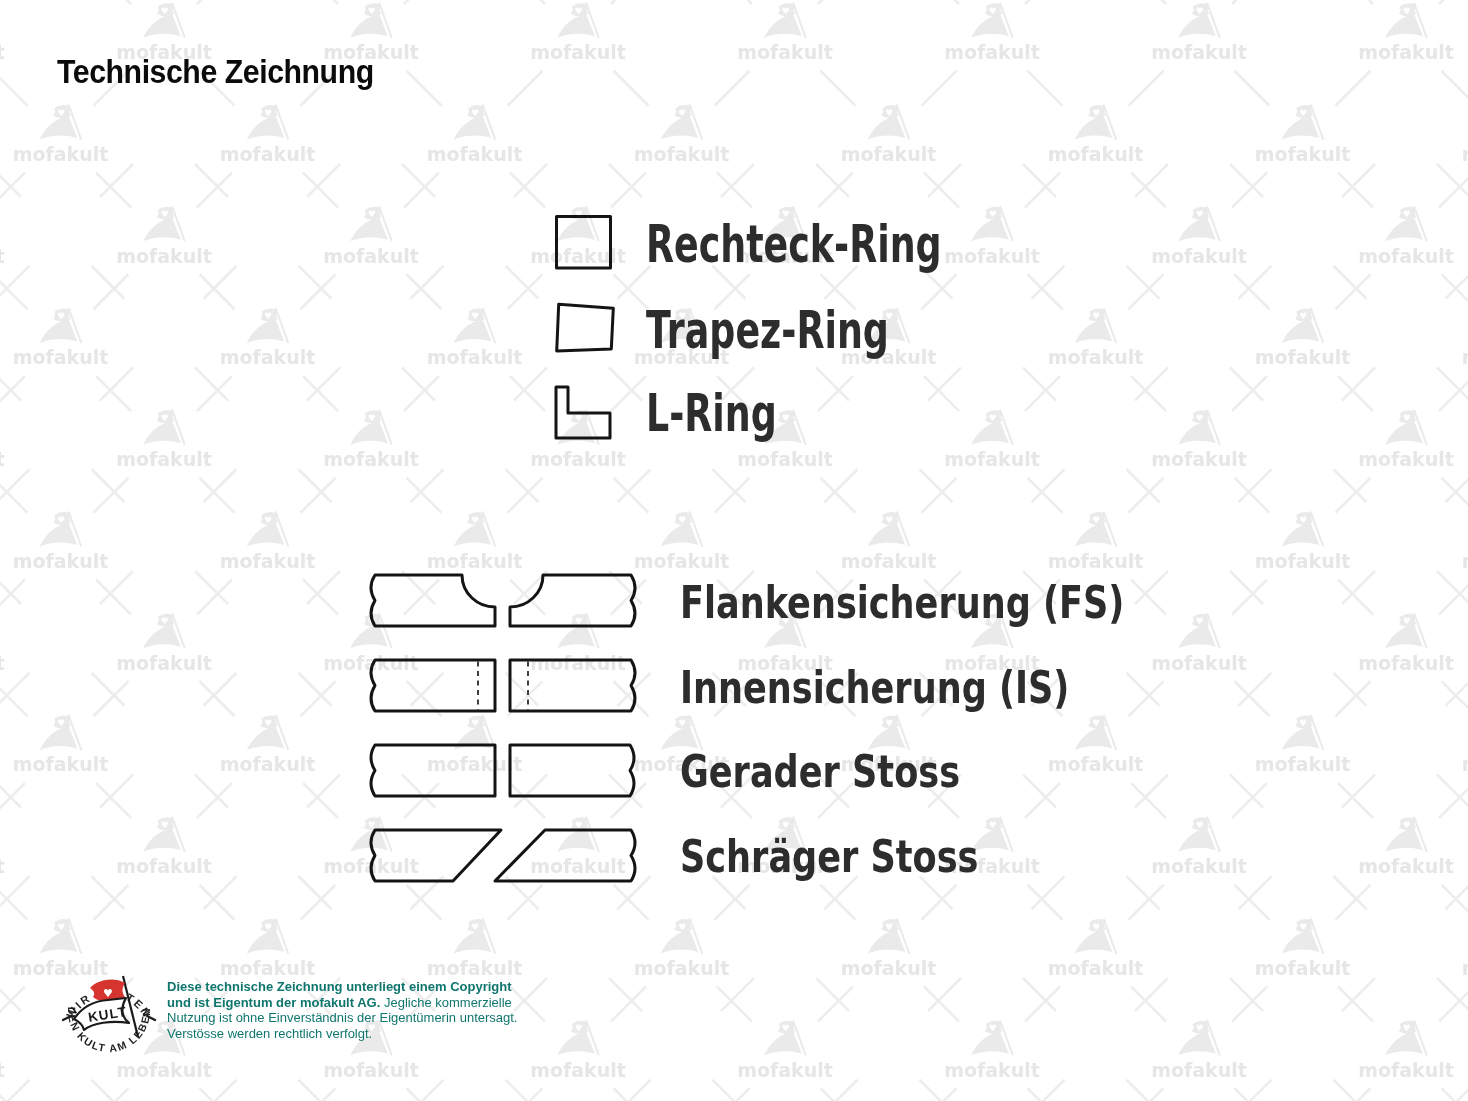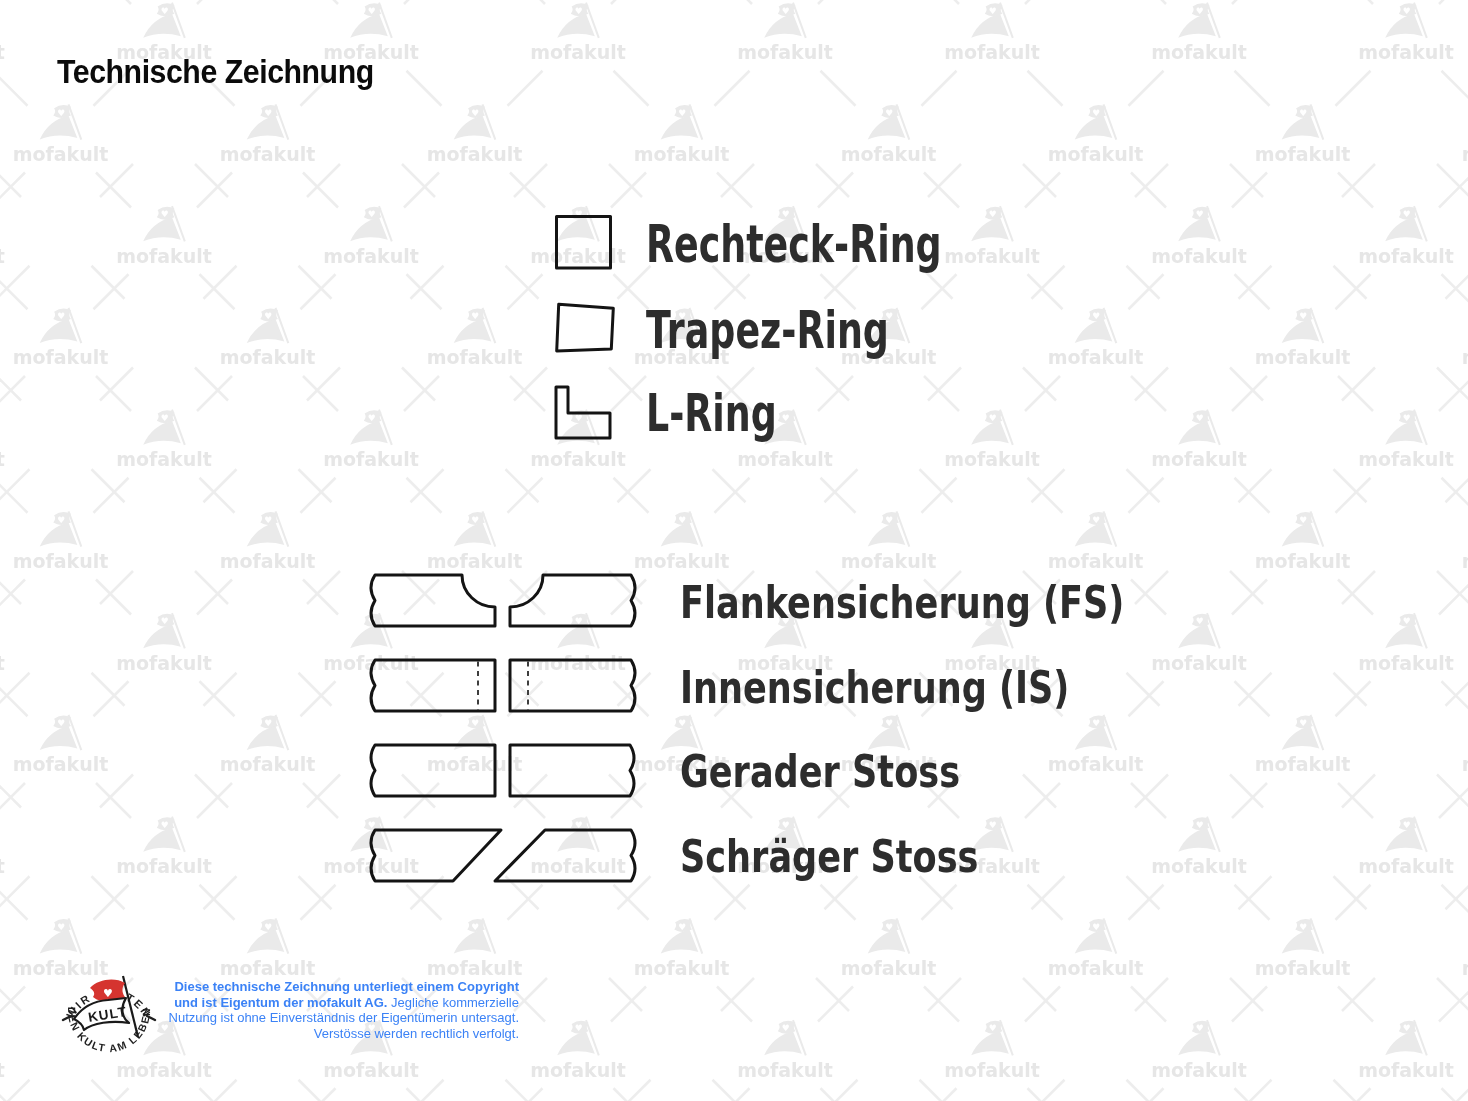--- a/index.html
+++ b/index.html
@@ -6,21 +6,21 @@
   #stage{position:relative;width:1468px;height:1101px;background:#ffffff;overflow:hidden;
          font-family:"Liberation Sans",sans-serif;}
   svg{overflow:visible;display:block;}
   .abs{position:absolute;}
   #page-title{left:57px;top:52px;font-size:34px;font-weight:bold;color:#0b0b0b;
               letter-spacing:-0.5px;transform:scaleX(0.89);transform-origin:left top;white-space:nowrap;}
   .ring-label{font-family:"DejaVu Sans",sans-serif;font-weight:bold;font-size:52px;color:#2d2d2d;
               left:646px;transform:translateY(-50%) scaleX(0.70);transform-origin:left center;white-space:nowrap;}
   .joint-label{font-family:"DejaVu Sans",sans-serif;font-weight:bold;font-size:45px;color:#2d2d2d;
               left:680px;transform:translateY(-50%) scaleX(0.78);transform-origin:left center;white-space:nowrap;}
-  #copyright{left:167px;top:979px;width:352px;font-size:13px;line-height:15.5px;color:#3b82f6;text-align:right;}
+  #copyright{left:167px;top:979px;width:352px;font-size:13px;line-height:15.5px;color:#0f766e;}
   #copyright .cr-bold{font-weight:bold;}
   #wm-layer{left:0;top:0;z-index:0;}
   .fg{z-index:2;}
   .sym path,.sym polygon,.sym rect{stroke:#141414;stroke-width:3;stroke-linejoin:round;fill:none;}
   .hatched{fill:url(#hatch);}
   .dashline{stroke:#2a2a2a;stroke-width:1.8;stroke-dasharray:5 4.5;fill:none;}
 </style>
 </head>
 <body>
 

